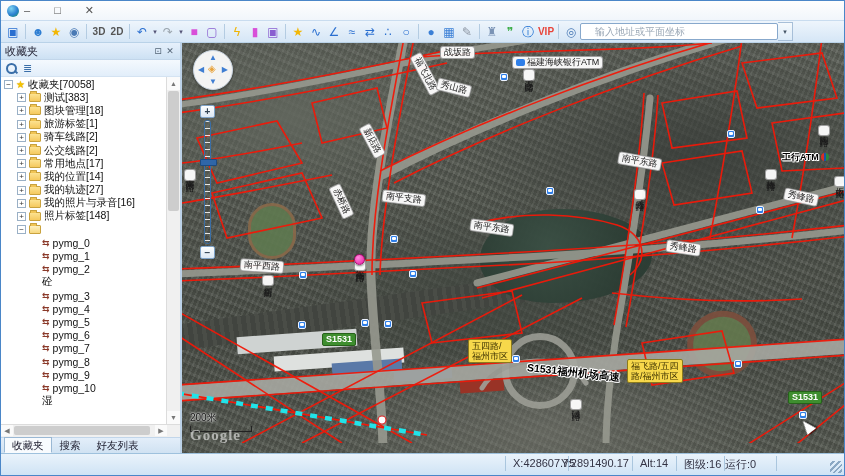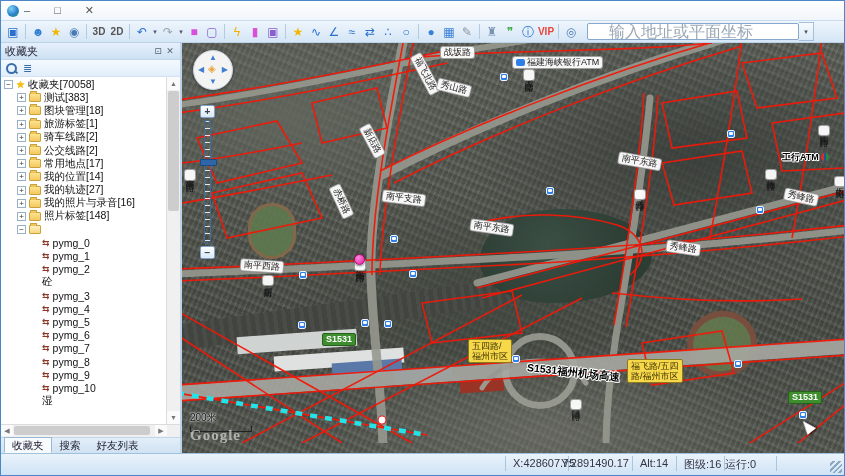--- a/index.html
+++ b/index.html
@@ -23,21 +23,21 @@
   
   .toolbar{height:21px;background:linear-gradient(#eef5fc,#d5e6f6);display:flex;
     align-items:center;padding-left:3px;flex:0 0 auto;border-top:1px solid #c9dcef;
     border-bottom:1px solid #b9d2e8;}
   .tb-icon{width:18px;height:18px;display:flex;align-items:center;justify-content:center;
     font-size:12px;line-height:18px;border-radius:2px;}
   .tb-icon.txt{font-size:10px;font-weight:bold;}
   .tb-sep{width:1px;height:15px;background:#b4cce2;margin:0 3px;}
   .tb-caret{font-size:7px;color:#557;width:8px;text-align:center;}
   .search-input{width:168px;height:15px;border:1px solid #87a8cc;border-radius:2px;
-    font-size:16px;padding:0 21px;color:#333;background:#fff;outline:none;margin-left:7px;}
+    font-size:10px;padding:0 14px;color:#333;background:#fff;outline:none;}
   .search-input::placeholder{color:#9aa7b5;}
   .search-drop{width:14px;height:17px;border:1px solid #a7bfd8;border-left:none;
     background:linear-gradient(#f6fafd,#dcebf8);font-size:7px;color:#456;
     display:flex;align-items:center;justify-content:center;}
   
   .main{flex:1;display:flex;min-height:0;}
   
   .sidebar{width:179px;flex:0 0 auto;border-right:2px solid #bcd2e8;background:#eef4fb;
     display:flex;flex-direction:column;min-height:0;}
   .panel-header{height:16px;background:linear-gradient(#e6f0fb,#cde1f3);display:flex;

